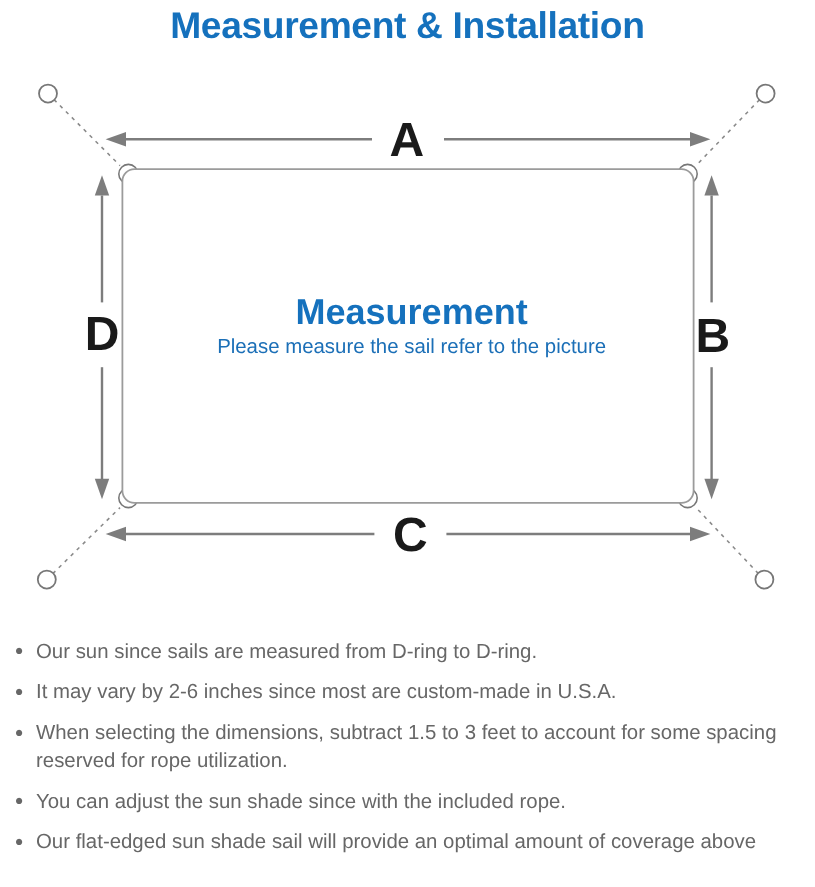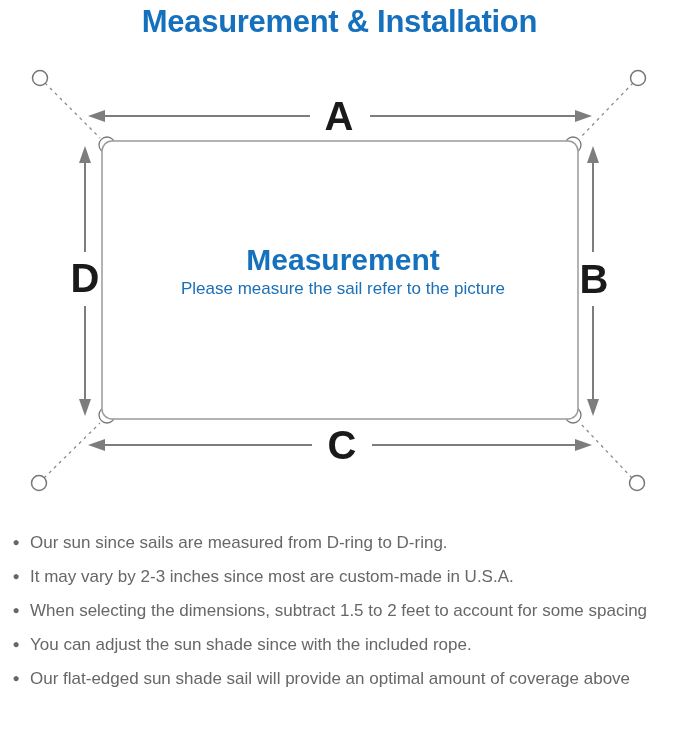--- a/index.html
+++ b/index.html
@@ -135,27 +135,28 @@
   <div class="notes">
       <div class="note">
         <span class="bullet">●</span>
         <div class="ntext">
           <div>Our sun since sails are measured from D-ring to D-ring.</div>
         </div>
       </div>
       <div class="note">
         <span class="bullet">●</span>
         <div class="ntext">
-          <div>It may vary by 2-3 inches since most are custom-made in U.S.A.</div>
+          <div>It may vary by 2-6 inches since most are custom-made in U.S.A.</div>
         </div>
       </div>
       <div class="note">
         <span class="bullet">●</span>
         <div class="ntext">
-          <div>When selecting the dimensions, subtract 1.5 to 2 feet to account for some spacing</div>
+          <div>When selecting the dimensions, subtract 1.5 to 3 feet to account for some spacing</div>
+          <div>reserved for rope utilization.</div>
         </div>
       </div>
       <div class="note">
         <span class="bullet">●</span>
         <div class="ntext">
           <div>You can adjust the sun shade since with the included rope.</div>
         </div>
       </div>
       <div class="note">
         <span class="bullet">●</span>

